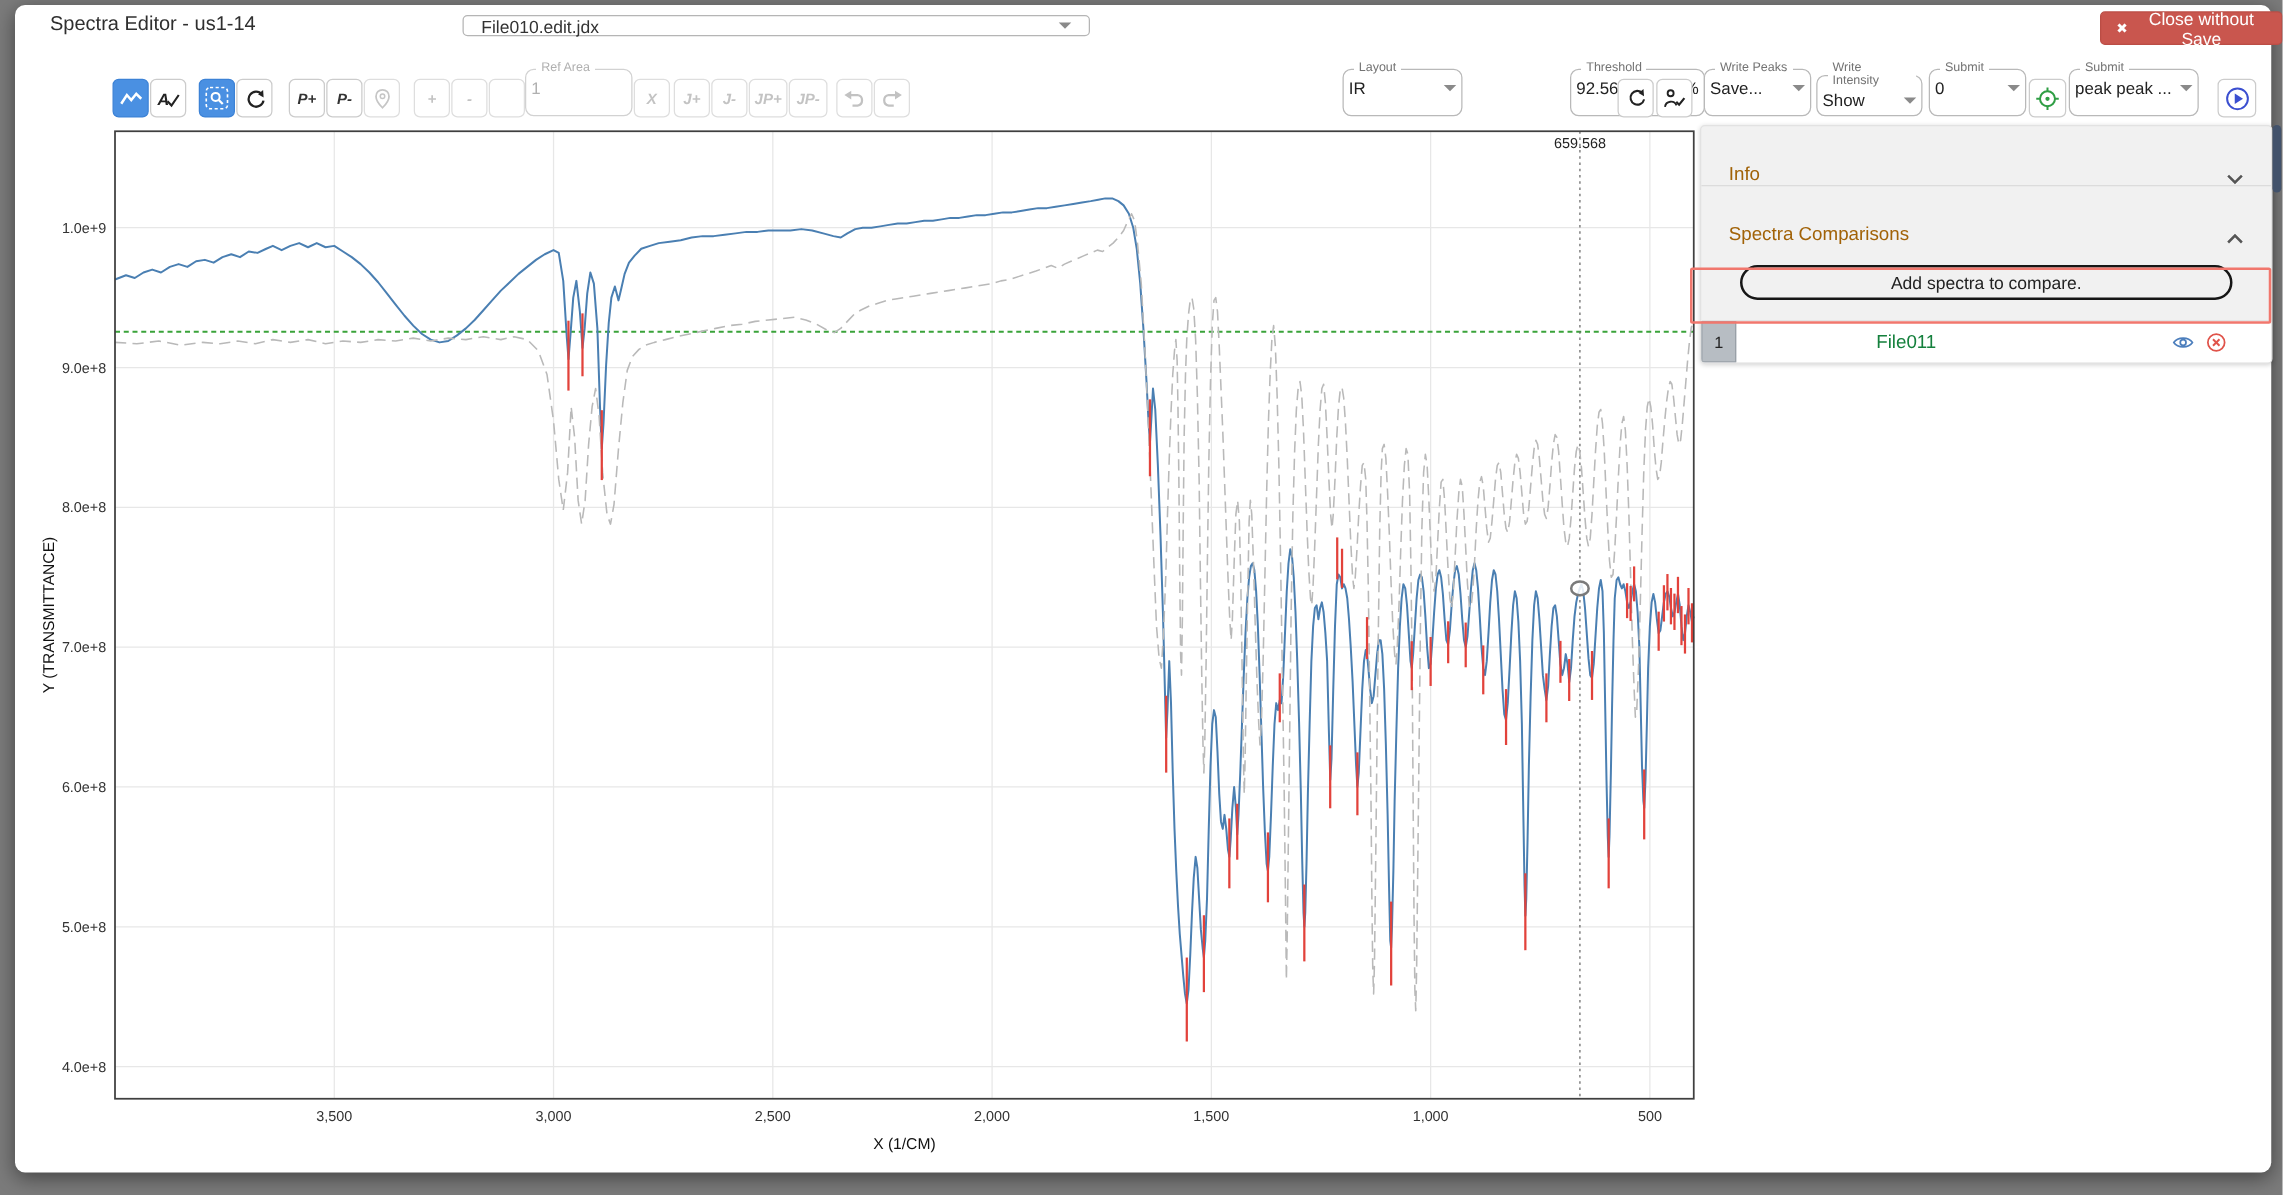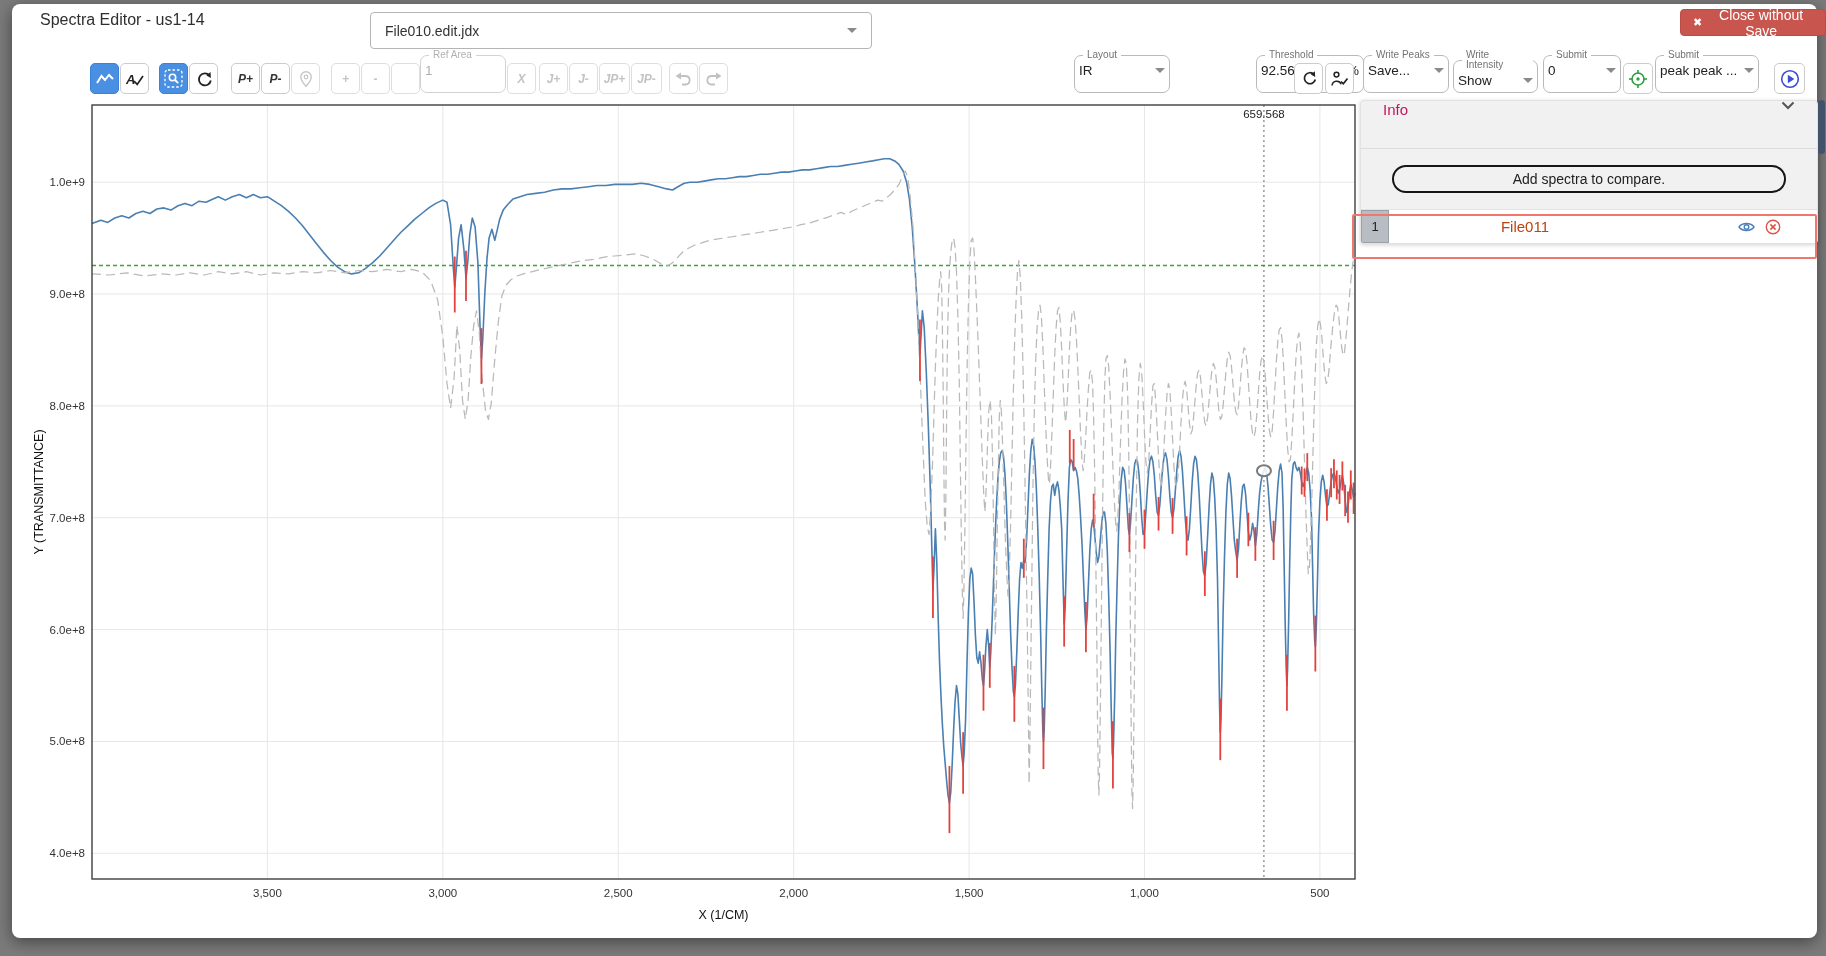--- a/index.html
+++ b/index.html
@@ -3,21 +3,21 @@
 <meta charset="utf-8">
 <style>
   html,body{margin:0;padding:0;overflow:hidden;}
   body{width:1826px;height:956px;background:#7b7b7b;font-family:"Liberation Sans",sans-serif;position:relative;}
   .modal{position:absolute;left:12px;top:4px;width:1805px;height:934px;background:#fff;border-radius:8px;
          box-shadow:0 4px 16px rgba(0,0,0,.45);}
   .vthumb{position:absolute;right:1px;top:100px;width:7px;height:54px;background:#42526b;border-radius:4px;}
 
   
   .page-title{position:absolute;left:40px;top:11px;font-size:16px;color:#2f2f2f;}
-  .file-select{position:absolute;left:370px;top:12px;width:502px;height:37px;background:#fff;border:1px solid #b5b5b5;
+  .file-select{position:absolute;left:370px;top:12px;width:502px;height:17px;background:#fff;border:1px solid #b5b5b5;
          border-radius:4px;box-sizing:border-box;display:flex;align-items:center;justify-content:space-between;
          padding:0 14px;font-size:14px;color:#333;cursor:pointer;}
   .dd-arrow{width:0;height:0;border-left:5px solid transparent;border-right:5px solid transparent;border-top:5px solid #8a8a8a;}
   .close-btn{position:absolute;left:1680px;top:9px;height:27px;padding:0 12px;background:#c9564e;border:1px solid #bb4d45;
          border-radius:4px;color:#fff;font-size:14px;display:flex;align-items:center;gap:7px;cursor:pointer;}
   .close-btn .x{font-size:11px;}
 
   
   .tbtn{position:absolute;top:63px;width:29px;height:31px;background:#fff;border:1px solid #ccc;border-radius:5px;
         display:flex;align-items:center;justify-content:center;font-style:italic;font-weight:bold;font-size:12px;
@@ -28,29 +28,29 @@
         background:#fff;box-sizing:border-box;min-inline-size:0;}
   fieldset.ofield legend{font-size:10px;color:#737373;padding:0 4px;margin-left:4px;line-height:1;}
   fieldset.ofield .val{display:flex;align-items:center;justify-content:space-between;font-size:13.5px;color:#222;height:20px;cursor:pointer;}
   fieldset.ofield.dim{border-color:#d2d2d2;}
   fieldset.ofield.dim legend{color:#b0b0b0;}
   fieldset.ofield.dim .val{color:#b0b0b0;cursor:default;}
 
   
   .panel{position:absolute;left:1360px;top:100px;width:456px;background:#f1f1f1;border:1px solid #e2e2e2;border-radius:4px;
          box-shadow:0 1px 4px rgba(0,0,0,.18);overflow:hidden;}
-  .acc-row{height:47px;display:flex;align-items:flex-start;justify-content:space-between;padding:0 22px;font-size:15px;color:#be185d;cursor:pointer;}
+  .acc-row{height:47px;display:flex;align-items:flex-end;justify-content:space-between;padding:0 22px;font-size:15px;color:#a16207;cursor:pointer;}
   .acc-row.first{border-bottom:1px solid #dcdcdc;}
   .add-area{height:60px;display:flex;align-items:center;justify-content:center;}
   .add-btn{width:394px;height:28px;border:2.5px solid #161616;border-radius:14px;background:transparent;font-size:14px;
            color:#222;cursor:pointer;font-family:"Liberation Sans",sans-serif;}
   .file-row{height:33px;background:#fff;display:flex;align-items:center;border-top:1px solid #e3e3e3;}
   .idx-cell{width:28px;align-self:stretch;background:#b7bdc3;border:1px solid #99a0a7;display:flex;align-items:center;
             justify-content:center;font-size:13px;color:#222;box-sizing:border-box;}
-  .file-name{width:272px;text-align:center;font-size:15px;color:#c2410c;}
+  .file-name{width:272px;text-align:center;font-size:15px;color:#15803d;}
   .row-icons{margin-left:auto;display:flex;align-items:center;gap:10px;padding-right:36px;}
   .red-hl{position:absolute;left:1352px;top:214px;width:461px;height:41px;border:2px solid #f1776d;border-radius:2px;pointer-events:none;}
 
   .ic{display:block;}
   #chart{position:absolute;left:30px;top:95px;}
 </style>
 </head>
 <body>
 
 <div class="modal"></div>
@@ -294,20 +294,26 @@
     <text transform="translate(13,397) rotate(-90)" text-anchor="middle" font-size="12.5" fill="#111" font-family="Liberation Sans,sans-serif">Y (TRANSMITTANCE)</text>
   </svg>
 
 <div class="panel">
   <div class="acc-row first">
     <span>Info</span>
     <svg width="14" height="9" viewBox="0 0 14 9">
         <polyline points="1.5,1.5 7,7 12.5,1.5" fill="none" stroke="#555" stroke-width="2"></polyline>
       </svg>
   </div>
+  <div class="acc-row">
+    <span>Spectra Comparisons</span>
+    <svg width="14" height="9" viewBox="0 0 14 9">
+        <polyline points="1.5,7 7,1.5 12.5,7" fill="none" stroke="#555" stroke-width="2"></polyline>
+      </svg>
+  </div>
   <div class="add-area">
     <button class="add-btn">Add spectra to compare.</button>
   </div>
   <div class="file-row">
     <div class="idx-cell">1</div>
     <div class="file-name">File011</div>
     <div class="row-icons">
       <svg width="17" height="12" viewBox="0 0 17 12">
           <path d="M1 6 C4.2 1.4 12.8 1.4 16 6 C12.8 10.6 4.2 10.6 1 6 Z" fill="none" stroke="#4d7fbd" stroke-width="1.4"></path>
           <circle cx="8.5" cy="6" r="2.3" fill="none" stroke="#4d7fbd" stroke-width="1.4"></circle>

